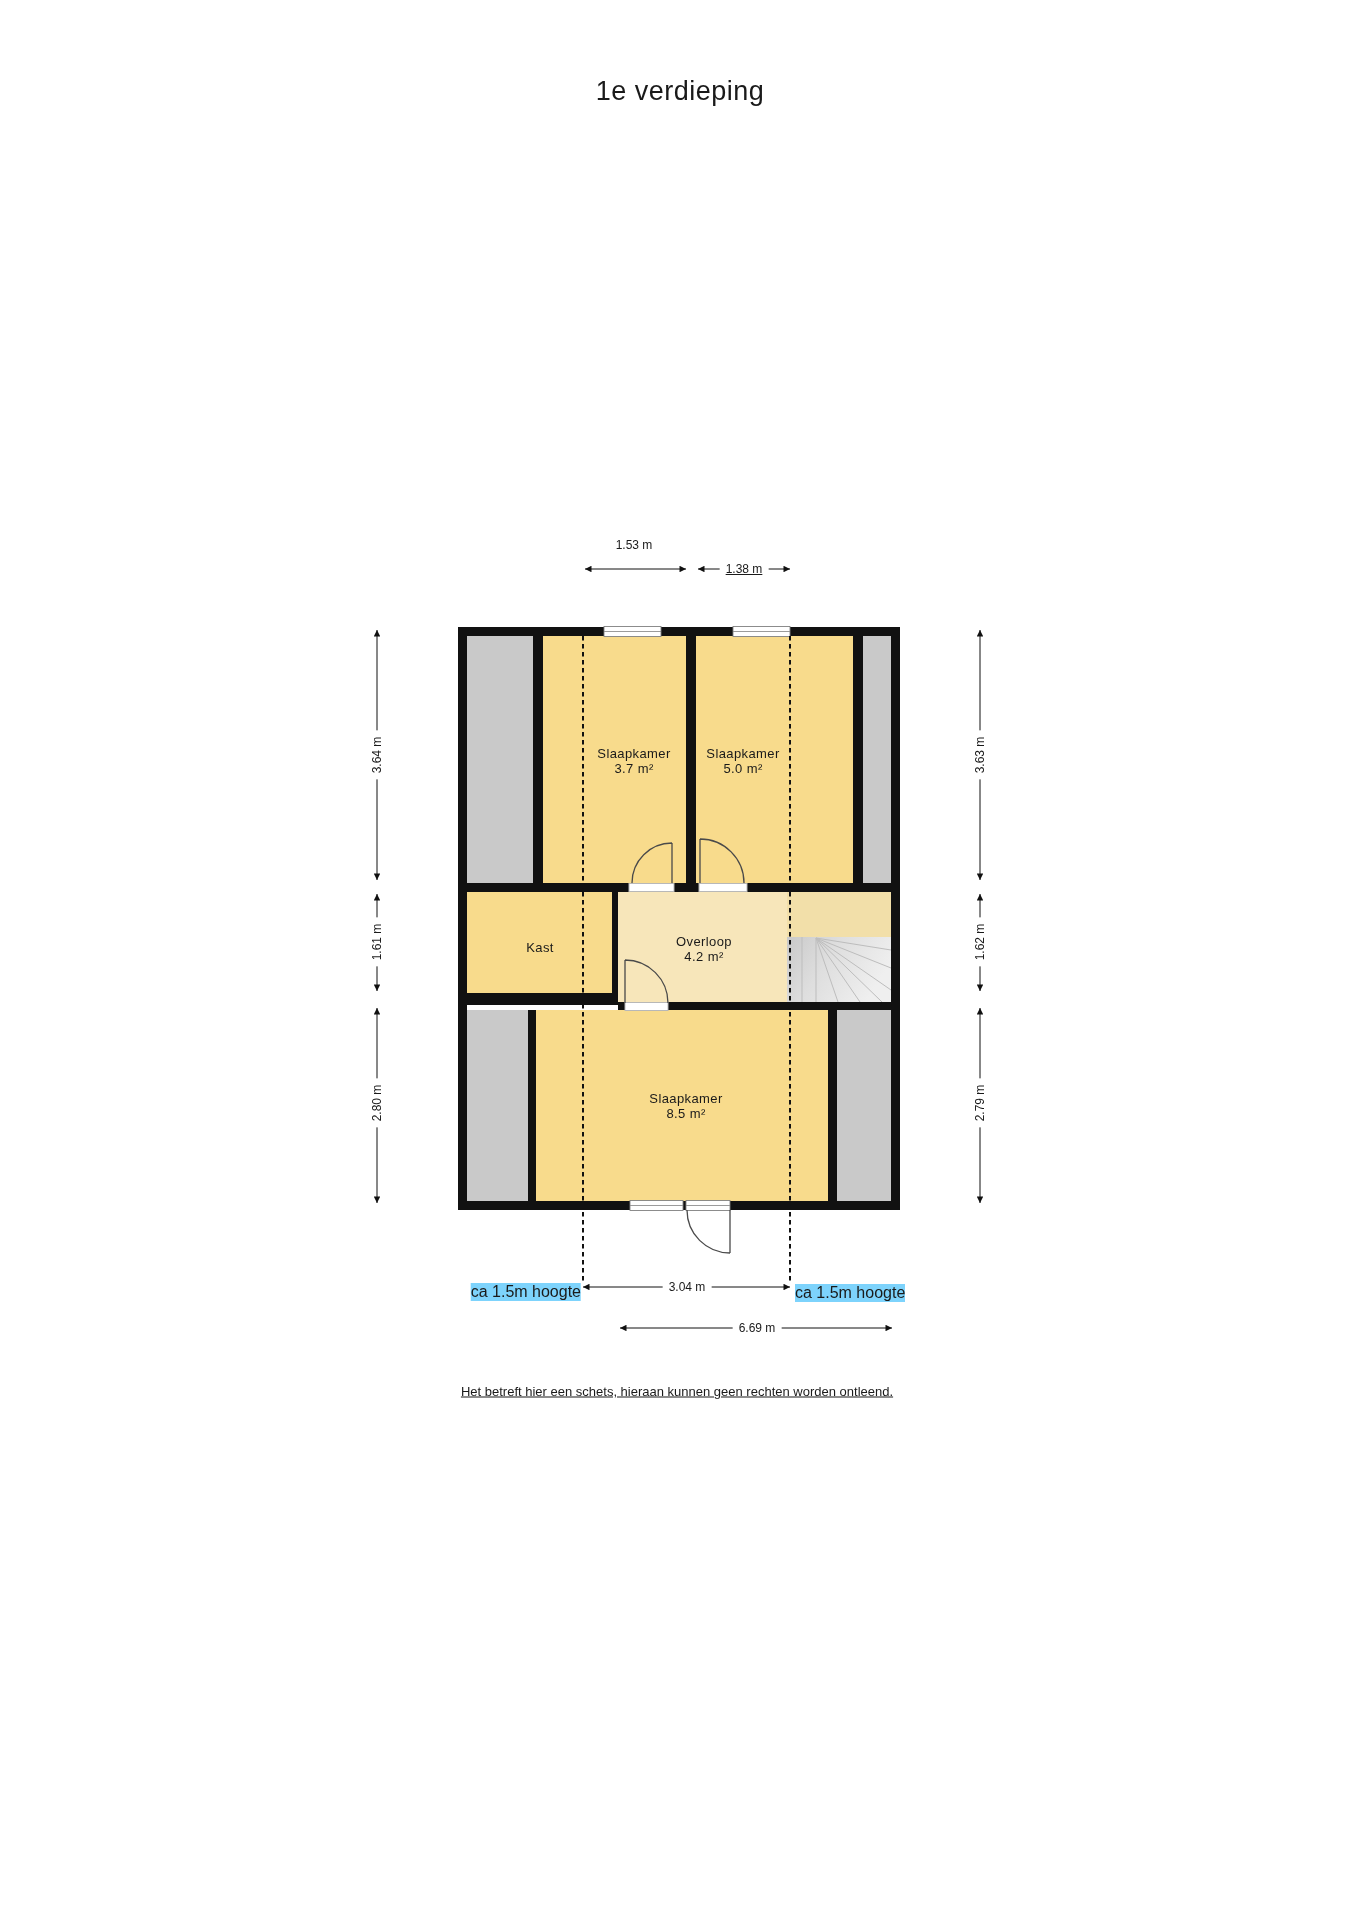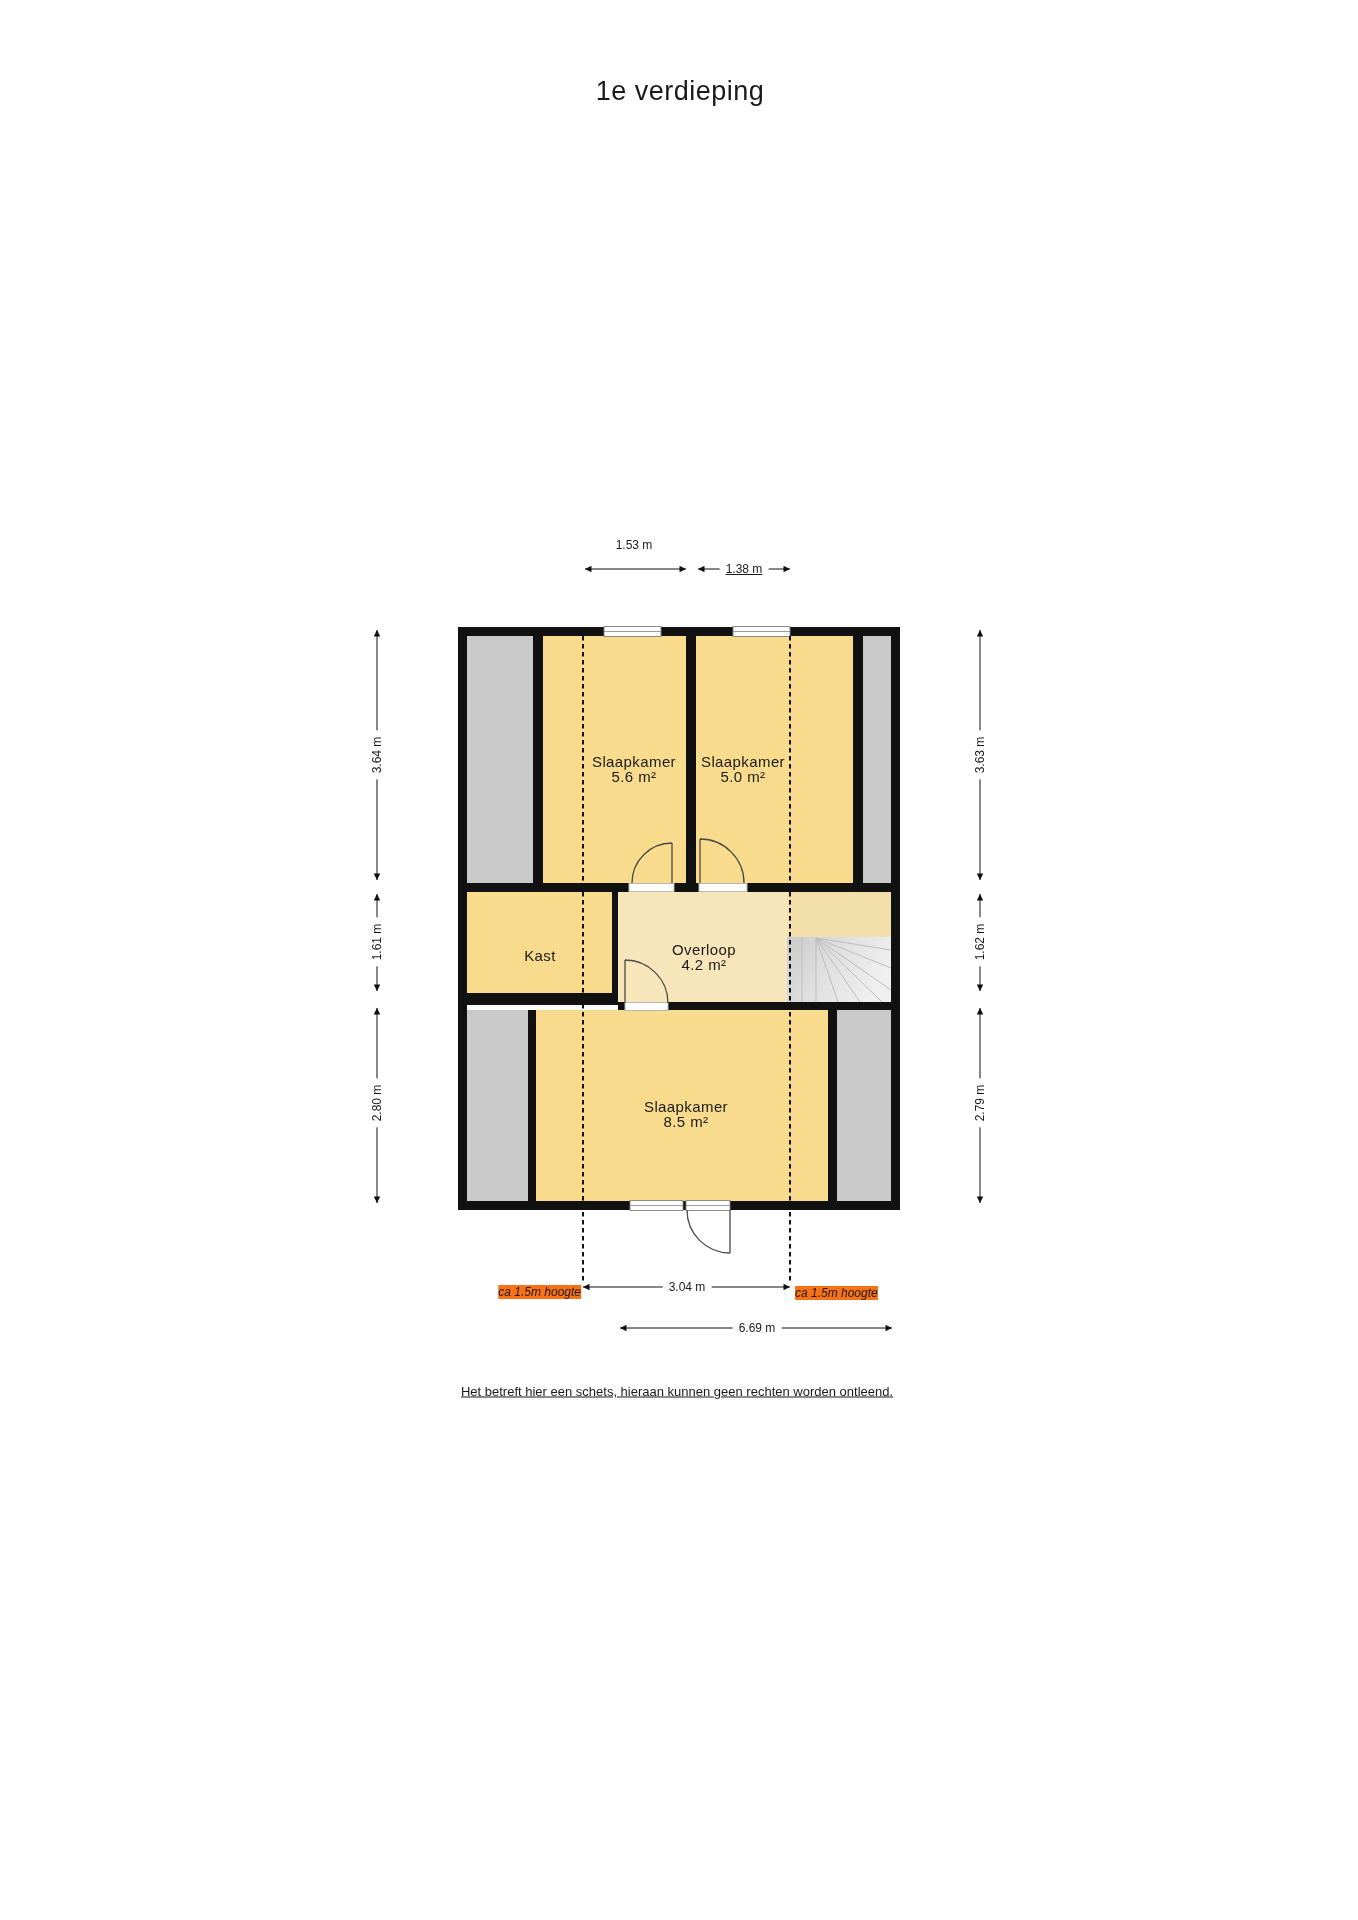--- a/index.html
+++ b/index.html
@@ -2,24 +2,24 @@
 <html><head>
 <meta charset="utf-8">
 <style>
   html,body{margin:0;padding:0;background:#fff;}
   .page{position:relative;width:1358px;height:1920px;background:#ffffff;overflow:hidden;
         font-family:"Liberation Sans", sans-serif;color:#1a1a1a;}
   .abs{position:absolute;}
   .ctr{transform:translate(-50%,-50%);}
   .plan-svg{position:absolute;left:0;top:0;}
   .page-title{font-size:27px;letter-spacing:0.5px;white-space:nowrap;}
-  .room-label{font-size:15px;line-height:15px;text-align:center;letter-spacing:0.4px;white-space:nowrap;margin-top:8px;}
+  .room-label{font-size:13px;line-height:15px;text-align:center;letter-spacing:0.4px;white-space:nowrap;}
   .dim-label{font-size:12px;background:#ffffff;padding:0 6px;white-space:nowrap;}
   .dim-label.v{transform:translate(-50%,-50%) rotate(-90deg);}
-  .note-label{font-size:12px;white-space:nowrap;background:#f97316;font-style:italic;}
+  .note-label{font-size:16px;white-space:nowrap;background:#7dd3fc;}
   .disclaimer{font-size:13px;white-space:nowrap;text-decoration:underline;}
   .wall{fill:#111111;}
   .win{fill:#ffffff;stroke:#808080;stroke-width:0.9;}
   .winline{stroke:#909090;stroke-width:0.9;}
   .thr{fill:#ffffff;stroke:#b8b8b8;stroke-width:1;}
   .door{fill:none;stroke:#4a4a4a;stroke-width:1.3;}
   .dashline{stroke:#111111;stroke-width:2;stroke-dasharray:4.5 3.5;fill:none;}
   .dimline{stroke:#111111;stroke-width:1;fill:none;}
   .stairline{stroke:#bdbdbd;stroke-width:1;fill:none;}
 </style>
@@ -118,21 +118,21 @@
       <line class="dimline" x1="980" y1="630" x2="980" y2="880" marker-start="url(#arrow)" marker-end="url(#arrow)"></line>
       <line class="dimline" x1="980" y1="894" x2="980" y2="991" marker-start="url(#arrow)" marker-end="url(#arrow)"></line>
       <line class="dimline" x1="980" y1="1008" x2="980" y2="1203" marker-start="url(#arrow)" marker-end="url(#arrow)"></line>
       <line class="dimline" x1="583" y1="1287" x2="790" y2="1287" marker-start="url(#arrow)" marker-end="url(#arrow)"></line>
       <line class="dimline" x1="620" y1="1328" x2="892" y2="1328" marker-start="url(#arrow)" marker-end="url(#arrow)"></line>
     </g>
   </svg>
 
   <div class="abs ctr room-label" style="left:634px;top:761px;">
     <div>Slaapkamer</div>
-    <div>5.6 m²</div>
+    <div>3.7 m²</div>
   </div>
   <div class="abs ctr room-label" style="left:743px;top:761px;">
     <div>Slaapkamer</div>
     <div>5.0 m²</div>
   </div>
   <div class="abs ctr room-label" style="left:540px;top:947px;">
     <div>Kast</div>
   </div>
   <div class="abs ctr room-label" style="left:704px;top:949px;">
     <div>Overloop</div>

